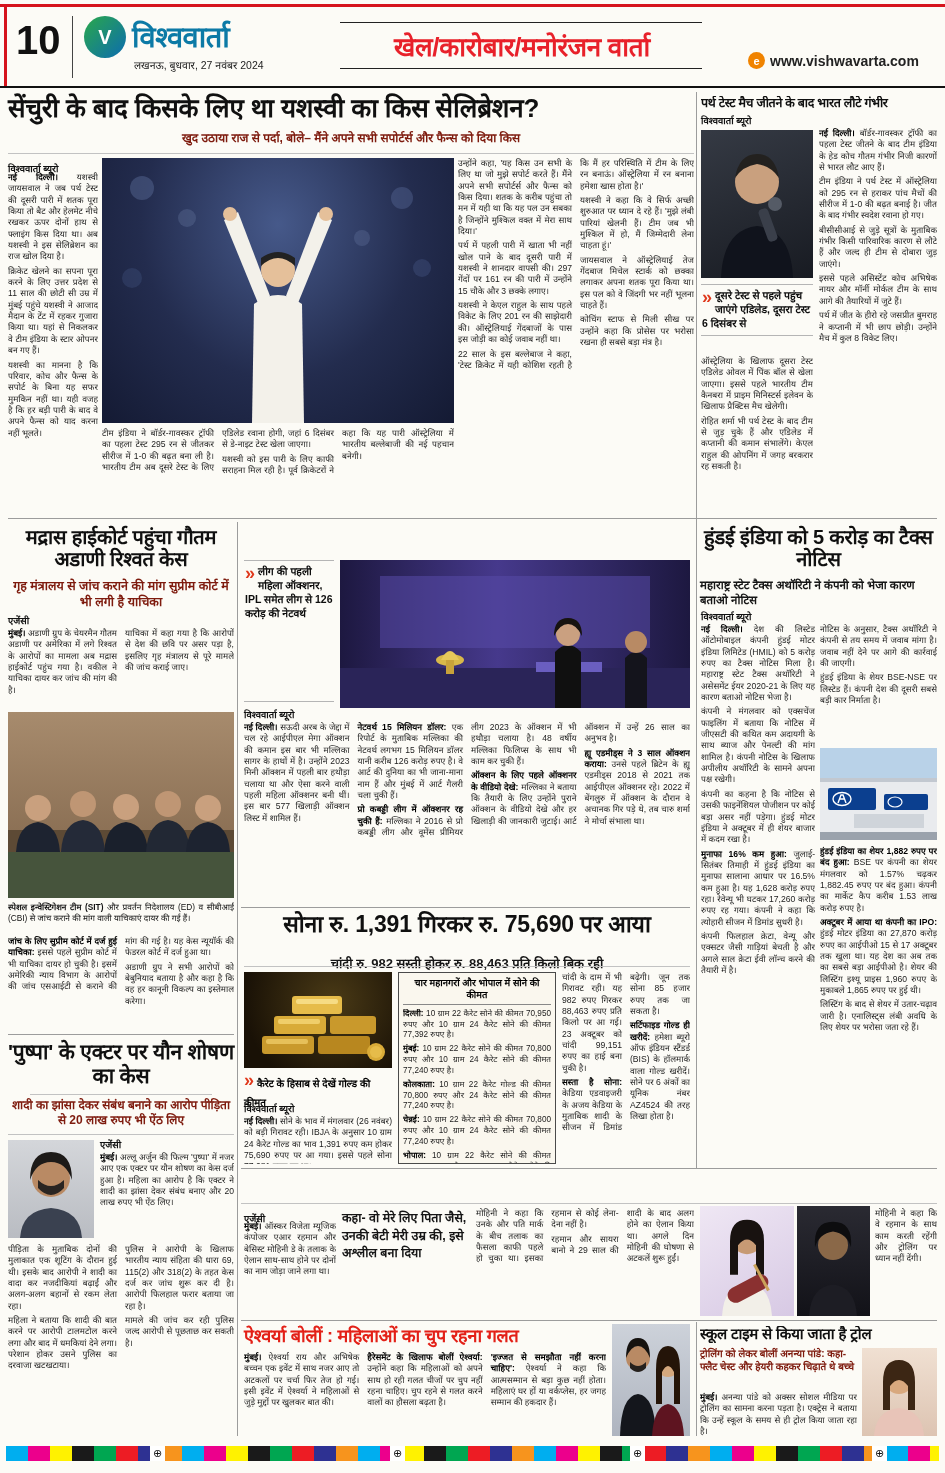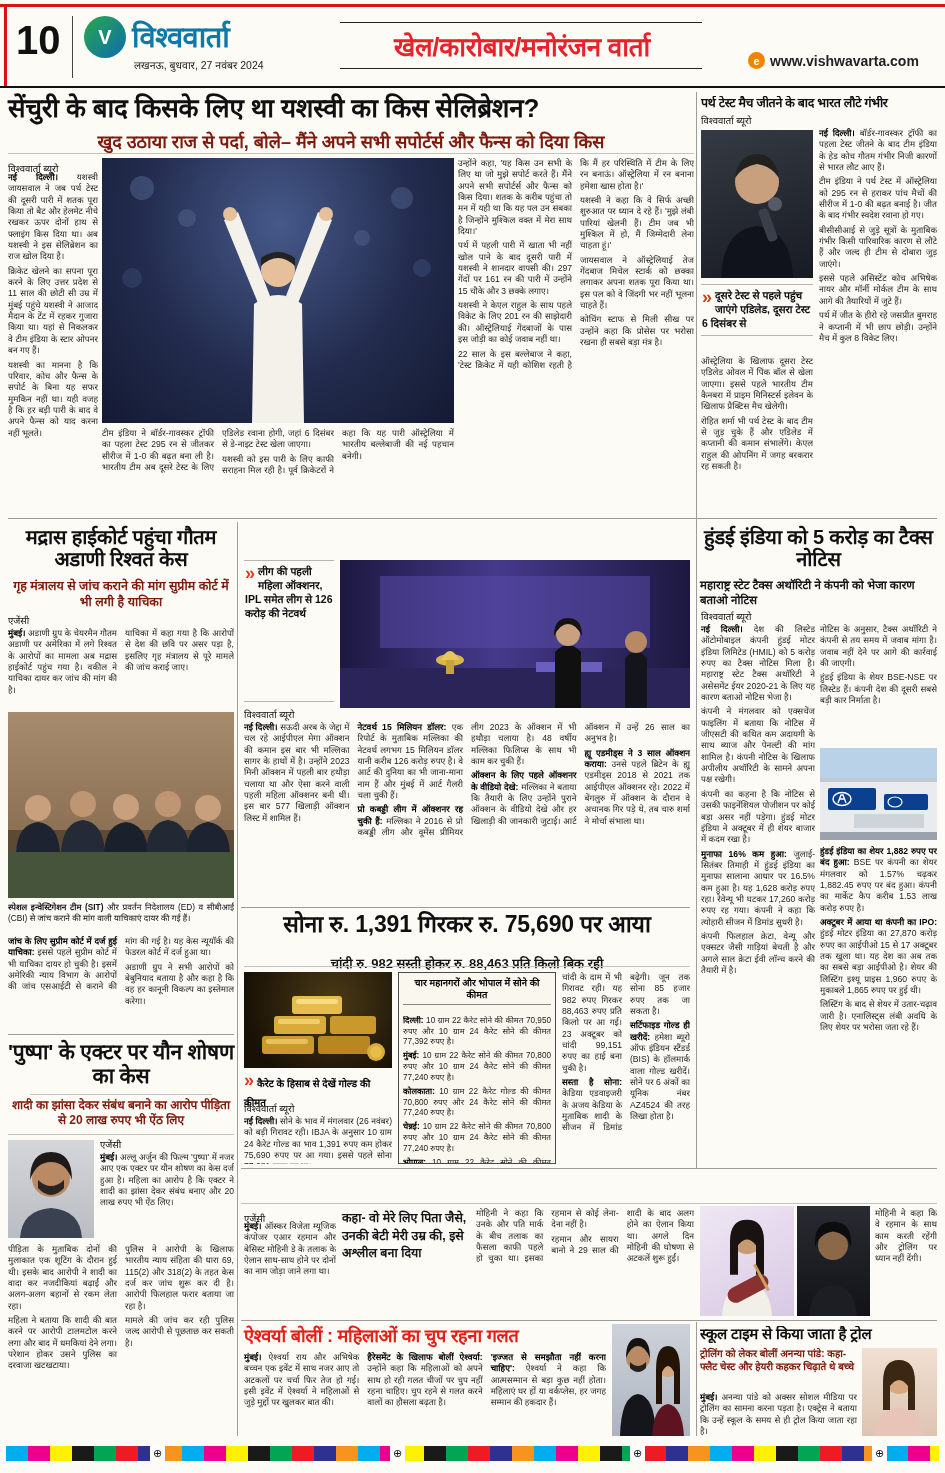--- a/index.html
+++ b/index.html
@@ -3,36 +3,36 @@
 <meta charset="utf-8">
 <style>
   *{margin:0;padding:0;box-sizing:border-box}
   html,body{background:#8a8a8a}
   body{font-family:"Liberation Sans","DejaVu Sans",sans-serif;}
   #page{position:relative;width:945px;height:1473px;background:#fcfbf6;margin:0 auto;overflow:hidden}
   .abs{position:absolute}
   .hl{font-weight:bold;color:#101010;line-height:1.12;letter-spacing:-.2px}
   .sub{font-weight:bold;color:#7e1b0e;line-height:1.28}
   .subdark{font-weight:bold;color:#161616;line-height:1.28}
-  .byline{font-weight:normal;font-size:9.5px;color:#121212}
+  .byline{font-weight:bold;font-size:9.5px;color:#121212}
   .body{font-size:8.6px;line-height:1.32;color:#1c1c1c;text-align:justify;overflow:hidden}
   .body .para{margin-bottom:3px}
   .body .para b{font-weight:bold;color:#000}
   .cols2{column-count:2;column-gap:8px}
   .cols3{column-count:3;column-gap:8px}
   .cols4{column-count:4;column-gap:8px}
   .photo{position:absolute;overflow:hidden}
   .photo svg{display:block;width:100%;height:100%}
   .hline{position:absolute;height:1px;background:#9c9c9c}
   .vline{position:absolute;width:1px;background:#9c9c9c}
   .qmark{color:#e03a1e;font-weight:bold;font-size:18px;line-height:.9;float:left;margin-right:3px}
   .quotebox{border-top:1px solid #b5b5b5;border-bottom:1px solid #b5b5b5;padding:4px 1px;font-weight:bold;font-size:10.5px;line-height:1.32;color:#0d0d0d}
   .caption{font-size:8.3px;line-height:1.3;color:#111;text-align:justify;overflow:hidden}
   .pricebox{border:1px solid #4a4a4a;padding:4px 4px 2px;font-size:8.2px;overflow:hidden;background:#faf7ee}
-  .pricebox .bt{font-weight:bold;font-size:9.5px;text-align:center;line-height:1.25;border-bottom:1px solid #888;padding-bottom:3px;margin-bottom:11px;color:#000}
+  .pricebox .bt{font-weight:bold;font-size:9.5px;text-align:center;line-height:1.25;border-bottom:1px solid #888;padding-bottom:3px;margin-bottom:4px;color:#000}
   .regmark{position:absolute;width:15px;height:15px;background:#fff;color:#111;font-size:11px;line-height:15px;text-align:center}
 </style>
 </head>
 <body>
 
 <div id="page">
 
   <div class="abs" style="left:0;top:4px;width:945px;height:3px;background:#d6131c"></div>
   <div class="abs" style="left:4px;top:4px;width:3px;height:82px;background:#d6131c"></div>
   <div class="abs" style="left:16px;top:18px;font-size:40px;font-weight:bold;color:#111">10</div>
@@ -45,21 +45,21 @@
   <div class="hline" style="left:340px;top:22px;width:362px;background:#222"></div>
   <div class="abs" style="left:322px;top:28px;width:400px;text-align:center;font-size:26px;font-weight:bold;color:#e8212a;letter-spacing:-.3px">खेल/कारोबार/मनोरंजन वार्ता</div>
   <div class="hline" style="left:340px;top:68px;width:362px;background:#222"></div>
   <div class="abs" style="left:748px;top:52px;display:flex;align-items:center;gap:5px">
     <span style="width:17px;height:17px;border-radius:50%;background:#f08300;color:#fff;font-weight:bold;font-size:11px;display:inline-flex;align-items:center;justify-content:center">e</span>
     <span style="font-size:14px;font-weight:bold;color:#222">www.vishwavarta.com</span>
   </div>
   <div class="abs" style="left:0;top:86px;width:945px;height:2px;background:#111"></div>
 
   <div class="abs hl" style="left:8px;top:94px;width:680px;font-size:26px">सेंचुरी के बाद किसके लिए था यशस्वी का किस सेलिब्रेशन?</div>
-  <div class="abs sub" style="left:8px;top:131px;width:686px;font-size:18px;text-align:center">खुद उठाया राज से पर्दा, बोले– मैंने अपने सभी सपोर्टर्स और फैन्स को दिया किस</div>
+  <div class="abs sub" style="left:8px;top:131px;width:686px;font-size:12px;text-align:center">खुद उठाया राज से पर्दा, बोले– मैंने अपने सभी सपोर्टर्स और फैन्स को दिया किस</div>
   <div class="hline" style="left:8px;top:153px;width:686px;background:#c2c2c2"></div>
 
   <div class="abs" style="left:8px;top:158px;width:90px"><span class="byline">विश्ववार्ता ब्यूरो</span></div>
   <div class="abs body" style="left:8px;top:172px;width:90px;height:344px">
       <p class="para"><b>नई दिल्ली। </b>यशस्वी जायसवाल ने जब पर्थ टेस्ट की दूसरी पारी में शतक पूरा किया तो बैट और हेलमेट नीचे रखकर ऊपर दोनों हाथ से फ्लाइंग किस दिया था। अब यशस्वी ने इस सेलिब्रेशन का राज खोल दिया है।</p>
       <p class="para">क्रिकेट खेलने का सपना पूरा करने के लिए उत्तर प्रदेश से 11 साल की छोटी सी उम्र में मुंबई पहुंचे यशस्वी ने आजाद मैदान के टेंट में रहकर गुजारा किया था। यहां से निकलकर वे टीम इंडिया के स्टार ओपनर बन गए हैं।</p>
       <p class="para">यशस्वी का मानना है कि परिवार, कोच और फैन्स के सपोर्ट के बिना यह सफर मुमकिन नहीं था। यही वजह है कि हर बड़ी पारी के बाद वे अपने फैन्स को याद करना नहीं भूलते।</p>
     </div>
 
   <div class="photo" style="left:102px;top:158px;width:352px;height:265px;background:radial-gradient(ellipse at 50% 25%,#46598a 0%,#232c4e 55%,#141a33 100%)">

